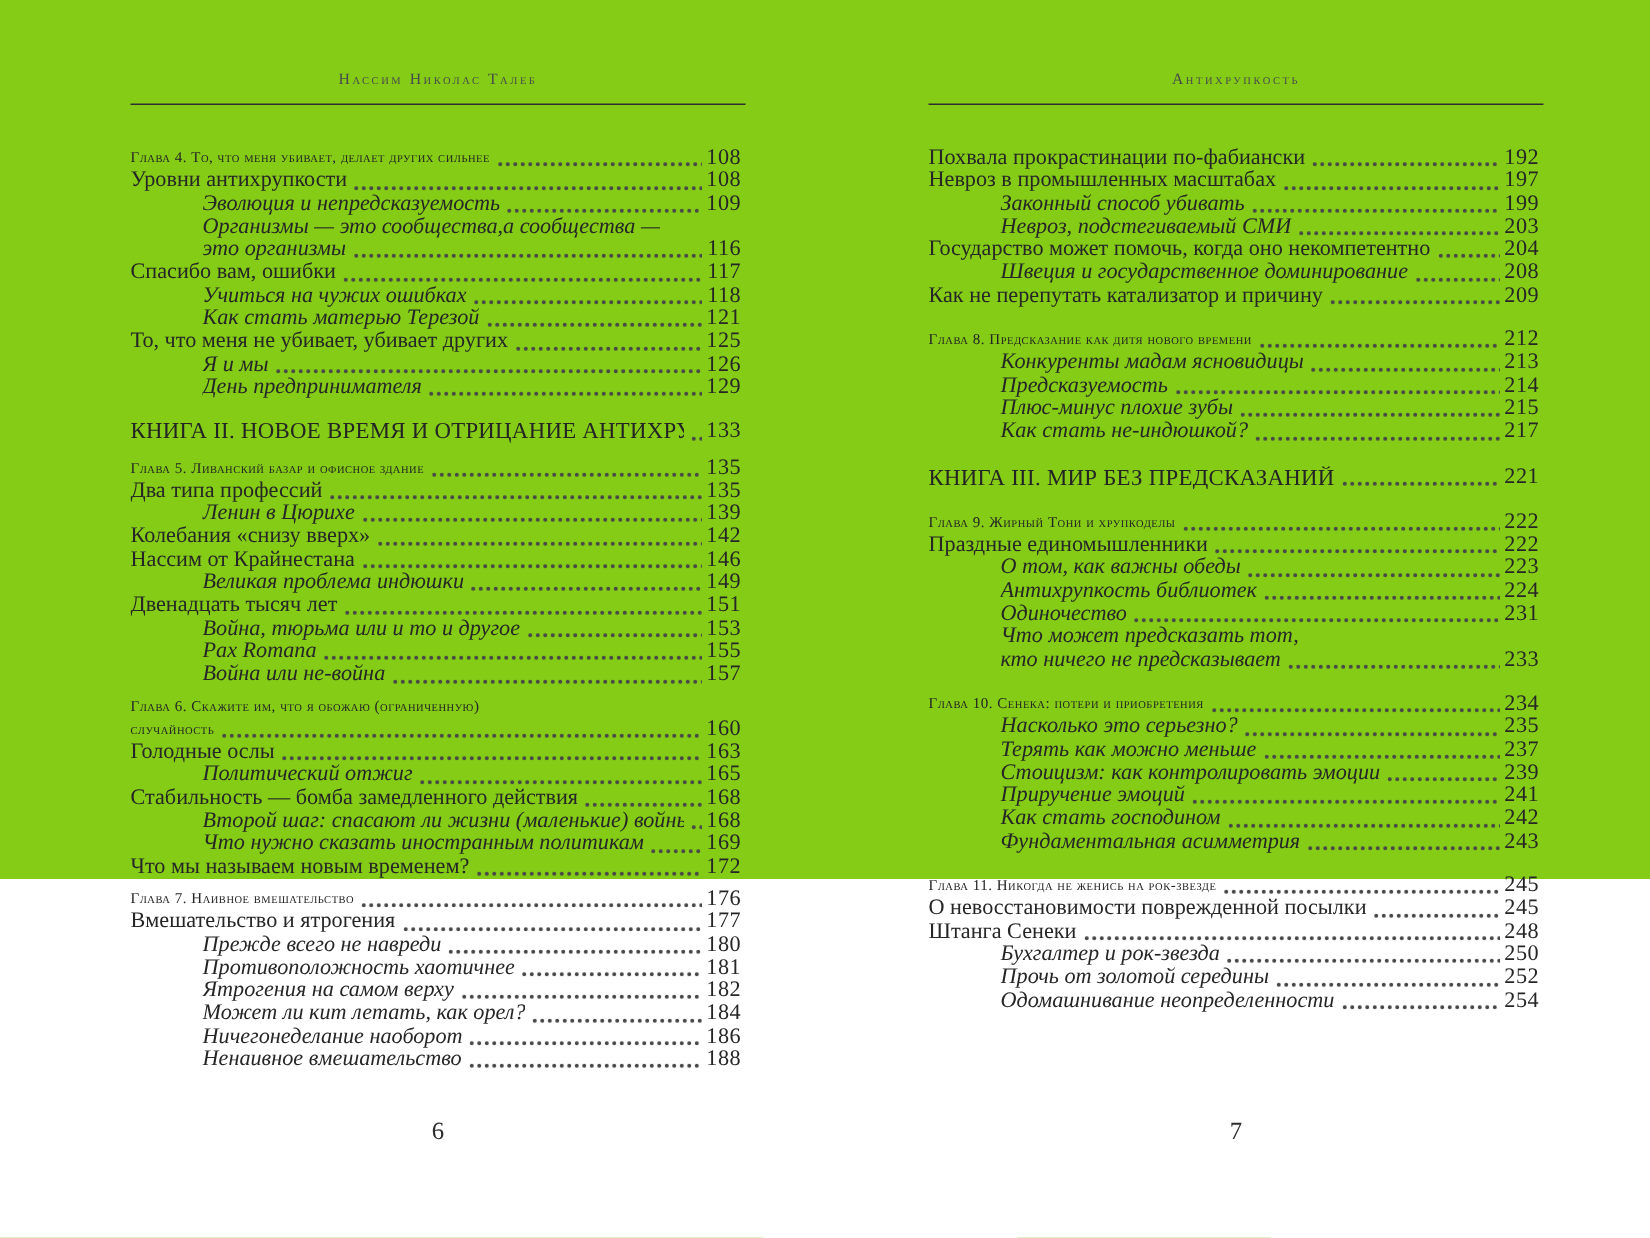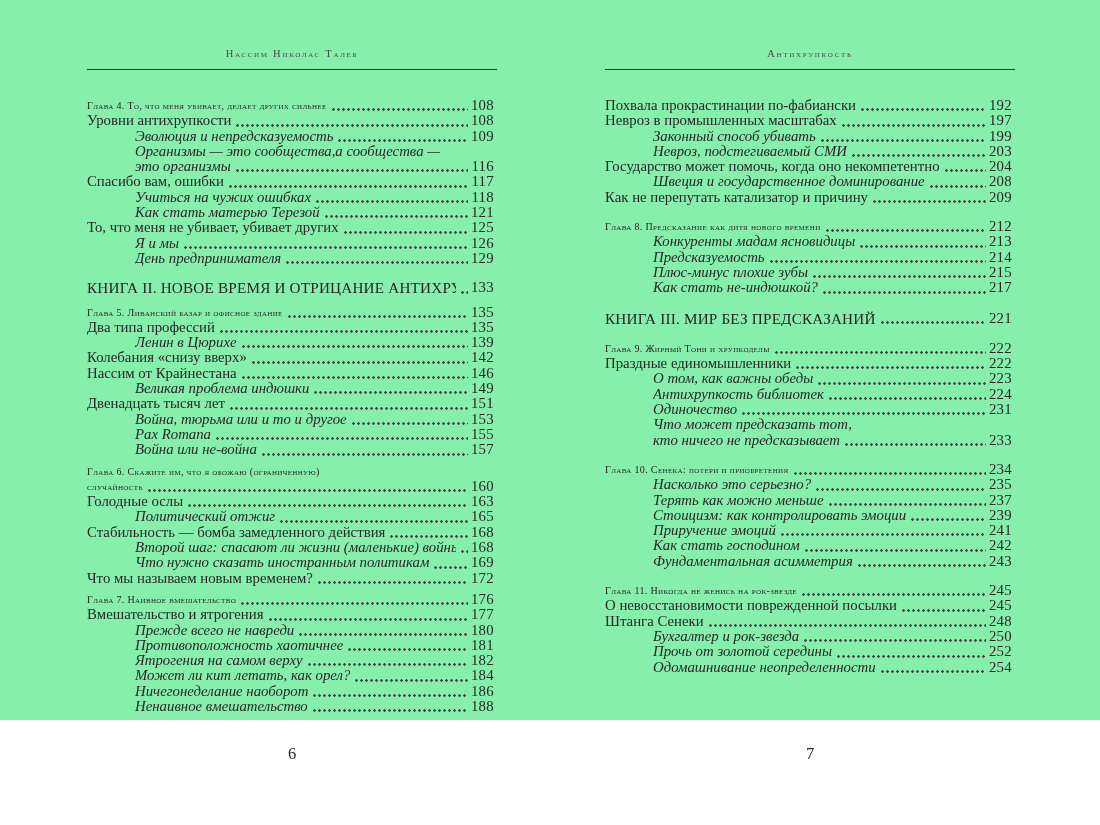--- a/index.html
+++ b/index.html
@@ -5,25 +5,25 @@
   html, body {
     margin: 0;
     padding: 0;
     width: 1100px;
     height: 825px;
     background: #ffffff;
     overflow: hidden;
     font-family: "Liberation Serif", serif;
     color: #262626;
   }
-  .spread { position: relative; width: 1100px; height: 720px; background: #86efac; }
+  .spread { position: relative; width: 1100px; height: 586px; background: #84cc16; }
 
   .page { position: absolute; top: 44px; height: 745px; }
   .page-left  { left: 87px;  width: 410px; }
-  .page-right { left: 605px; width: 410px; }
+  .page-right { left: 619px; width: 410px; }
 
   .running-head {
     padding-top: 3px;
     height: 14px;
     line-height: 14px;
     text-align: center;
     font-size: 10.5px;
     font-variant: small-caps;
     letter-spacing: 1.7px;
     color: #4a4a4a;

